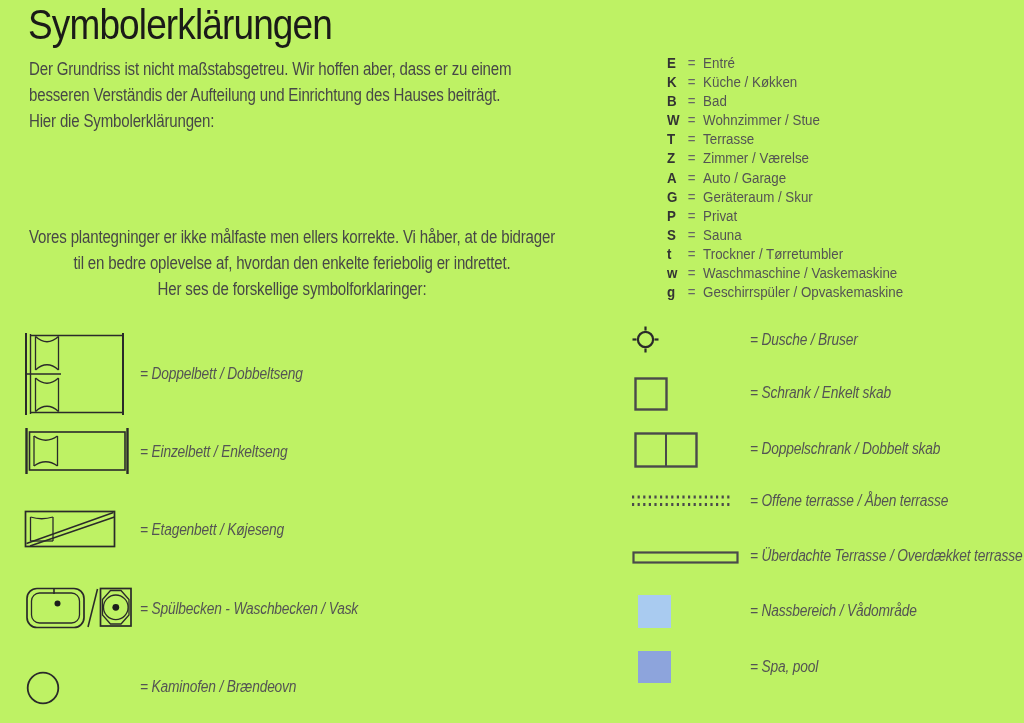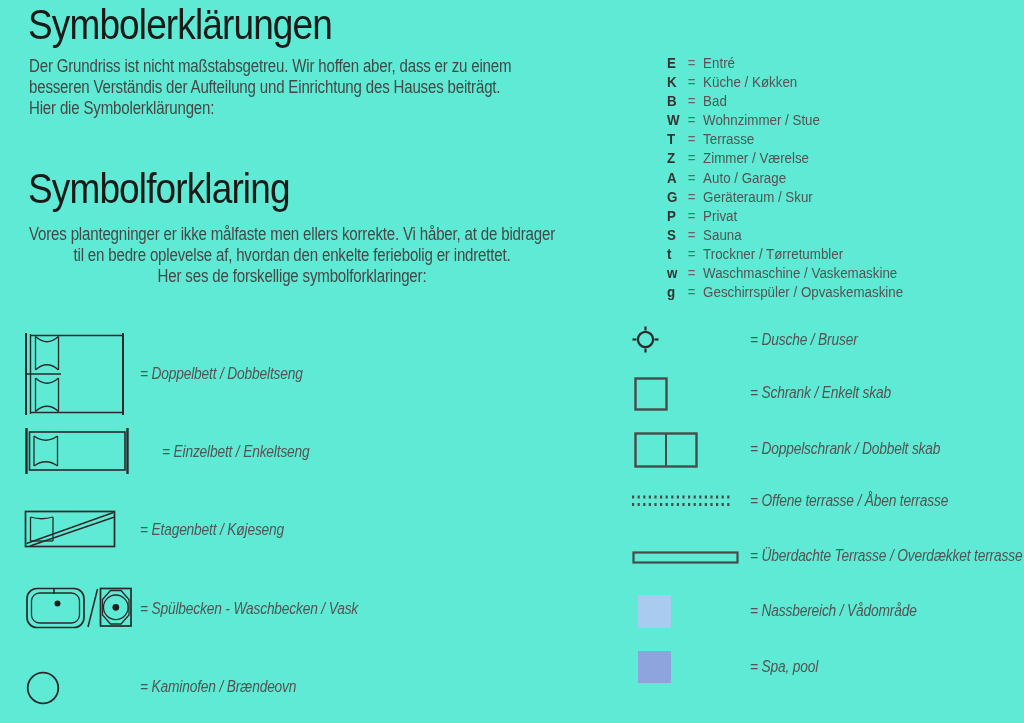--- a/index.html
+++ b/index.html
@@ -1,45 +1,44 @@
 <!DOCTYPE html>
 <html><head>
 <meta charset="utf-8">
 <style>
   html,body { margin:0; padding:0; background:#ffffff; }
   .page {
-    position:relative; width:1024px; height:723px; background:#5eead4;
+    position:relative; width:1024px; height:723px; background:#bef264;
     font-family:"Liberation Sans", sans-serif; color:#1d1d1b; overflow:hidden;
   }
   .cx { display:inline-block; transform:scaleX(0.86); transform-origin:0 0; white-space:pre-line; }
   .cxn { display:inline-block; transform:scaleX(0.86); transform-origin:0 0; white-space:nowrap; }
   .abs { position:absolute; }
   .h-title { font-size:43px; line-height:48px; letter-spacing:-1px; color:#1a1a18; font-weight:500; }
-  .body-text { font-size:17.5px; line-height:21px; color:#474747; letter-spacing:-0.2px; }
+  .body-text { font-size:17.5px; line-height:26px; color:#474747; letter-spacing:-0.2px; }
   .legend-label { font-size:16px; line-height:20px; color:#545454; letter-spacing:-0.2px;font-style:italic; }
   .abbr-list { display:flex; flex-direction:column; }
   .abbr-row { height:19.1px; font-size:15.5px; line-height:19.1px; white-space:nowrap;margin-left:35px; }
   .abbr-letter { display:inline-block; width:24px; font-weight:bold; color:#333333; }
   .abbr-eq { display:inline-block; width:18px; color:#666666; }
   .abbr-label { color:#545454; }
   svg { display:block; }
   .stroke-dark  { stroke:#2a2a2a; fill:none; }
   .stroke-gray  { stroke:#4a4a4a; fill:none; }
 </style>
 </head>
 <body>
 
 <div class="page">
 
   <div class="abs h-title" style="left:28px; top:0px;"><span class="cxn">Symbolerklärungen</span></div>
   <div class="abs body-text" style="left:29px; top:56px;"><span class="cx">Der Grundriss ist nicht maßstabsgetreu. Wir hoffen aber, dass er zu einem
 besseren Verständis der Aufteilung und Einrichtung des Hauses beiträgt.
 Hier die Symbolerklärungen:</span></div>
 
-  <div class="abs h-title" style="left:28px; top:164px;"><span class="cxn">Symbolforklaring</span></div>
   <div class="abs body-text" style="left:29px; top:224px;text-align:center;"><span class="cx">Vores plantegninger er ikke målfaste men ellers korrekte. Vi håber, at de bidrager
 til en bedre oplevelse af, hvordan den enkelte feriebolig er indrettet.
 Her ses de forskellige symbolforklaringer:</span></div>
 
   <div class="abs abbr-list" style="left:632px; top:53px;">
     <div class="abbr-row"><span class="cxn"><span class="abbr-letter">E</span><span class="abbr-eq">=</span><span class="abbr-label">Entré</span></span></div>
     <div class="abbr-row"><span class="cxn"><span class="abbr-letter">K</span><span class="abbr-eq">=</span><span class="abbr-label">Küche / Køkken</span></span></div>
     <div class="abbr-row"><span class="cxn"><span class="abbr-letter">B</span><span class="abbr-eq">=</span><span class="abbr-label">Bad</span></span></div>
     <div class="abbr-row"><span class="cxn"><span class="abbr-letter">W</span><span class="abbr-eq">=</span><span class="abbr-label">Wohnzimmer / Stue</span></span></div>
     <div class="abbr-row"><span class="cxn"><span class="abbr-letter">T</span><span class="abbr-eq">=</span><span class="abbr-label">Terrasse</span></span></div>
@@ -77,21 +76,21 @@
     <g class="stroke-dark">
       <line x1="2.5" y1="0" x2="2.5" y2="46" stroke-width="2.4"></line>
       <line x1="103.5" y1="0" x2="103.5" y2="46" stroke-width="2.4"></line>
       <rect x="5.5" y="4" width="95.5" height="38" stroke-width="1.6"></rect>
       <line x1="10" y1="8" x2="10" y2="38" stroke-width="1.3"></line>
       <line x1="33.5" y1="8" x2="33.5" y2="38" stroke-width="1.3"></line>
       <path d="M10 8 Q21.7 16.5 33.5 8" stroke-width="1.3"></path>
       <path d="M10 38 Q21.7 29.5 33.5 38" stroke-width="1.3"></path>
     </g>
   </svg>
-  <div class="abs legend-label" style="left:140px; top:442px;margin-left:22px;"><span class="cxn">= Einzelbett / Enkeltseng</span></div>
+  <div class="abs legend-label" style="left:140px; top:442px;"><span class="cxn">= Einzelbett / Enkeltseng</span></div>
 
   <svg class="abs" style="left:24px; top:510px;" width="92" height="38" viewBox="0 0 92 38">
     <g class="stroke-dark">
       <rect x="1.5" y="1.5" width="89" height="35" stroke-width="1.7"></rect>
       <line x1="6.5" y1="7" x2="6.5" y2="31" stroke-width="1.3"></line>
       <line x1="29" y1="7" x2="29" y2="31" stroke-width="1.3"></line>
       <path d="M6.5 7 Q17.7 10.5 29 7" stroke-width="1.3"></path>
       <line x1="6.5" y1="31" x2="29" y2="31" stroke-width="1.3"></line>
       <line x1="2.5" y1="33.5" x2="89.5" y2="2.5" stroke-width="1.4"></line>
       <line x1="6" y1="36" x2="90.5" y2="7" stroke-width="1.4"></line>

